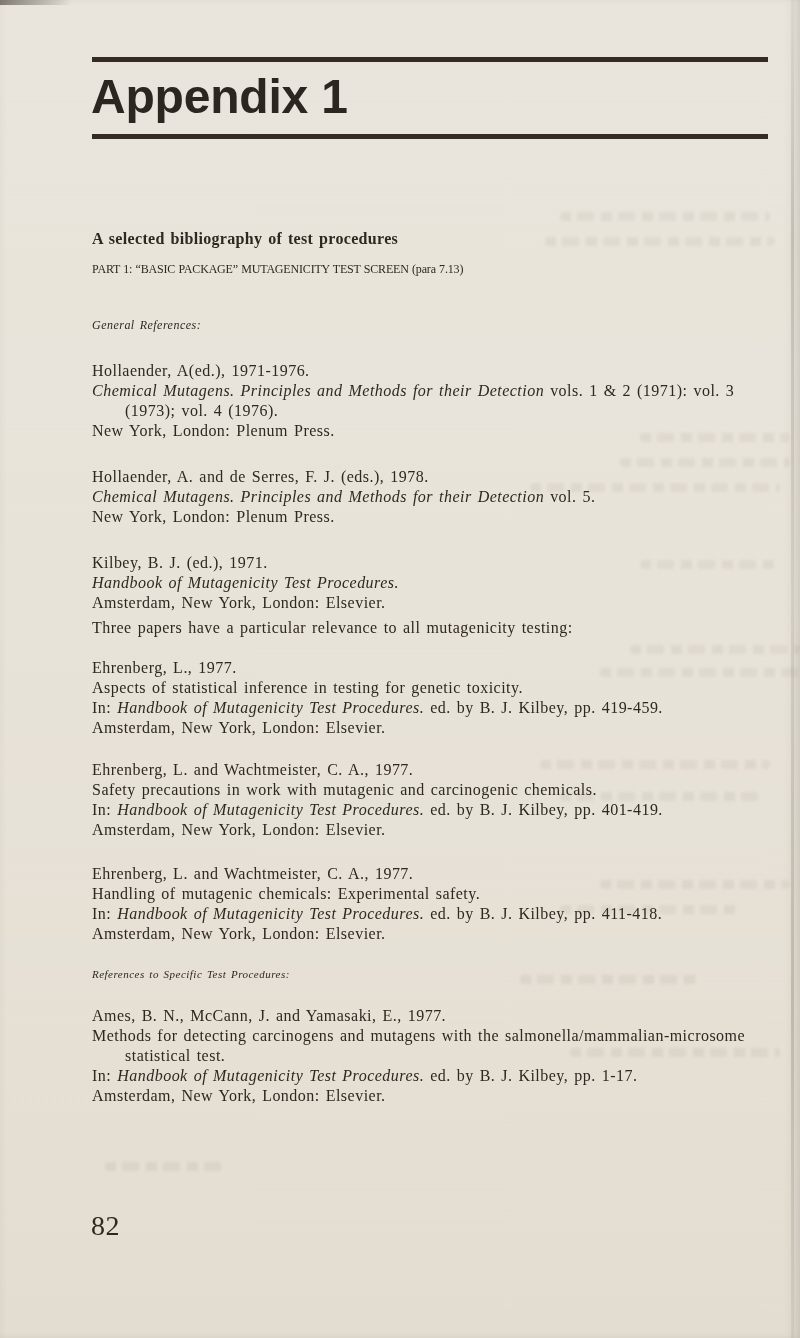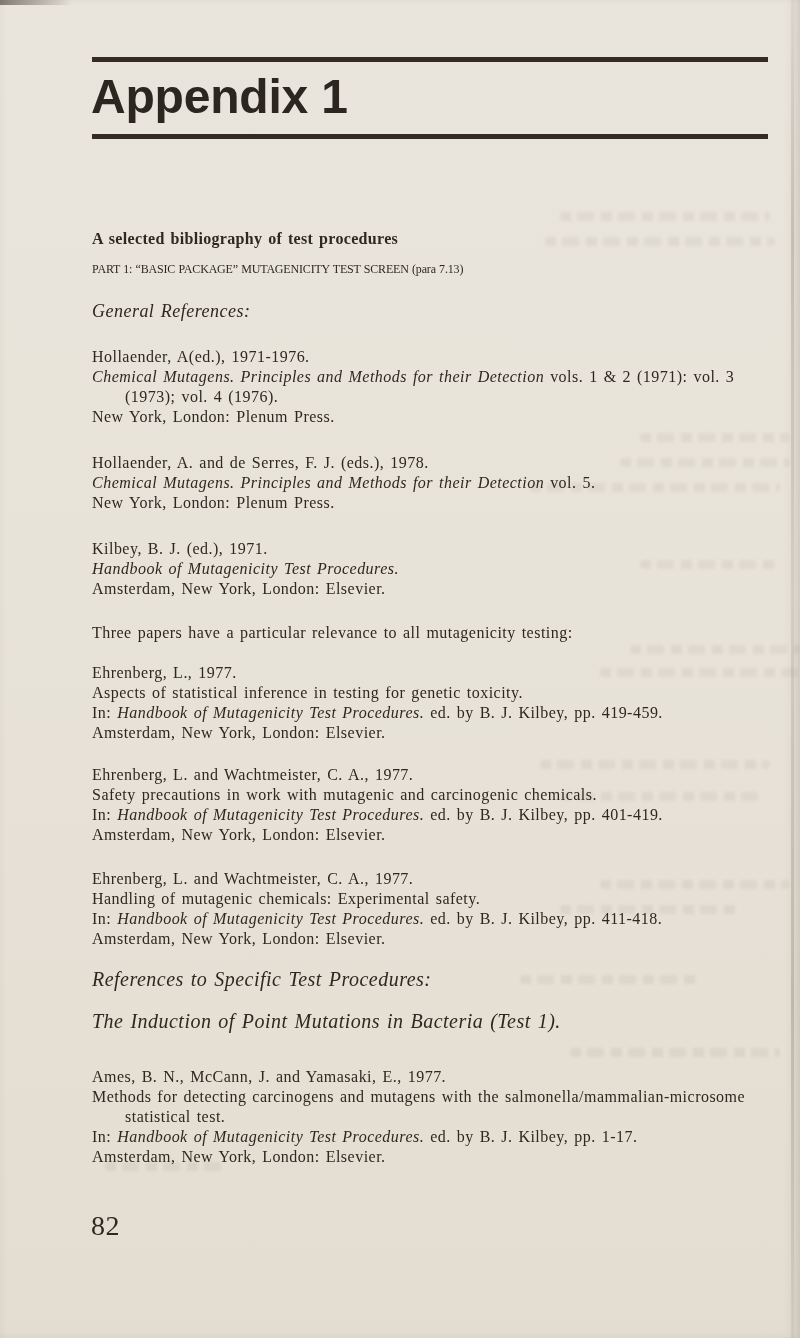--- a/index.html
+++ b/index.html
@@ -36,38 +36,38 @@
   }
   .section-heading {
     font-weight:bold; line-height:20px; letter-spacing:0.02em;
   }
   .part-heading {
     margin-top:10px; line-height:20px;
     font-size:12px; letter-spacing:-0.015em; word-spacing:0.5px;
     white-space:nowrap;
   }
   .general-heading {
-    margin-top:22px; font-style:italic; line-height:20px; font-size:18px;
+    margin-top:36px; font-style:italic; line-height:20px; font-size:12px;
   }
   #flow > * { margin-top:24px; }
   #flow > :nth-child(1),
   #flow > :nth-child(2),
   #flow > :nth-child(3) { margin-top:26px; }
-  #flow > :nth-child(4) { margin-top:24px; }
+  #flow > :nth-child(4) { margin-top:5px; }
   #flow > :nth-child(5) { margin-top:20px; }
   #flow > :nth-child(6) { margin-top:22px; }
   #flow > :nth-child(7) { margin-top:24px; }
   #flow > :nth-child(8) { margin-top:20px; }
   #flow > :nth-child(9) { margin-top:22px; }
   #flow > :nth-child(10){ margin-top:36px; }
   .line { line-height:20px; white-space:nowrap; }
   .line.indent { padding-left:33px; }
   .it { font-style:italic; }
   .para { line-height:20px; }
-  .subhead { font-style:italic; line-height:20px; font-size:20px; }
+  .subhead { font-style:italic; line-height:20px; font-size:11px; }
   
   .page-number {
     position:absolute; left:91px; top:1213px;
     font-size:28px; line-height:26px; letter-spacing:0.5px;
   }
   
   .edge-line {
     position:absolute; top:0; left:791px; width:3px; height:100%;
     background:linear-gradient(180deg,
       rgba(96,84,68,0.05) 0%, rgba(96,84,68,0.22) 18%,
@@ -151,21 +151,20 @@
           <div class="line"><span class="">In: </span><span class="it">Handbook of Mutagenicity Test Procedures.</span><span class=""> ed. by B. J. Kilbey, pp. 401-419.</span></div>
           <div class="line"><span class="">Amsterdam, New York, London: Elsevier.</span></div>
         </div>
         <div class="ref-entry">
           <div class="line"><span class="">Ehrenberg, L. and Wachtmeister, C. A., 1977.</span></div>
           <div class="line"><span class="">Handling of mutagenic chemicals: Experimental safety.</span></div>
           <div class="line"><span class="">In: </span><span class="it">Handbook of Mutagenicity Test Procedures.</span><span class=""> ed. by B. J. Kilbey, pp. 411-418.</span></div>
           <div class="line"><span class="">Amsterdam, New York, London: Elsevier.</span></div>
         </div>
         <div class="subhead">References to Specific Test Procedures:</div>
-        <div class="subhead">The Induction of Point Mutations in Bacteria (Test 1).</div>
         <div class="ref-entry">
           <div class="line"><span class="">Ames, B. N., McCann, J. and Yamasaki, E., 1977.</span></div>
           <div class="line"><span class="">Methods for detecting carcinogens and mutagens with the salmonella/mammalian-microsome</span></div>
           <div class="line indent"><span class="">statistical test.</span></div>
           <div class="line"><span class="">In: </span><span class="it">Handbook of Mutagenicity Test Procedures.</span><span class=""> ed. by B. J. Kilbey, pp. 1-17.</span></div>
           <div class="line"><span class="">Amsterdam, New York, London: Elsevier.</span></div>
         </div>
       </div>
   </div>
 

